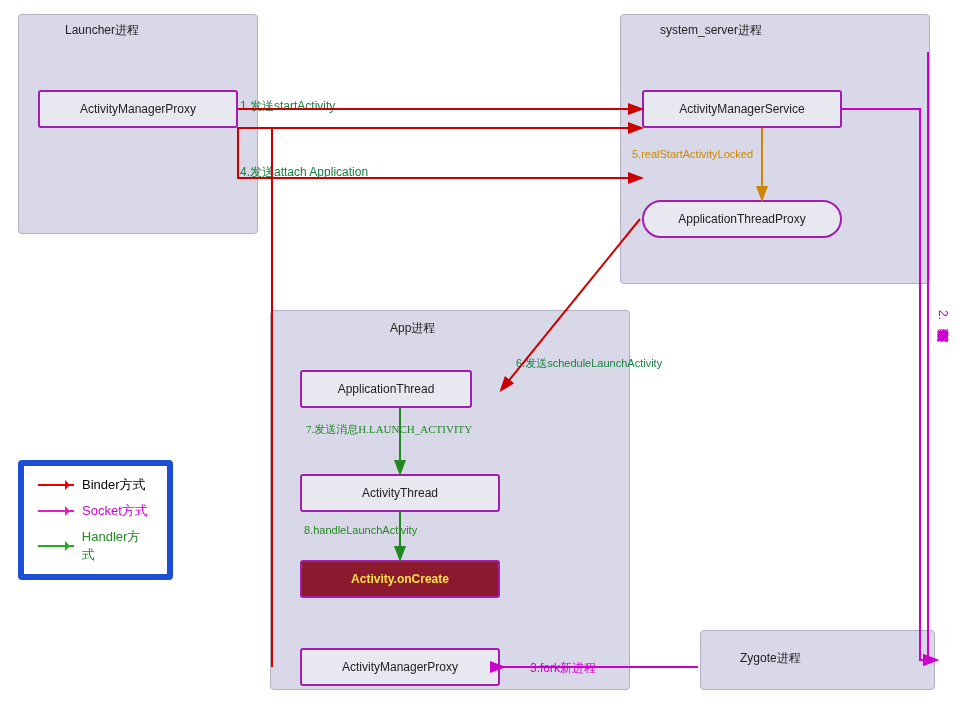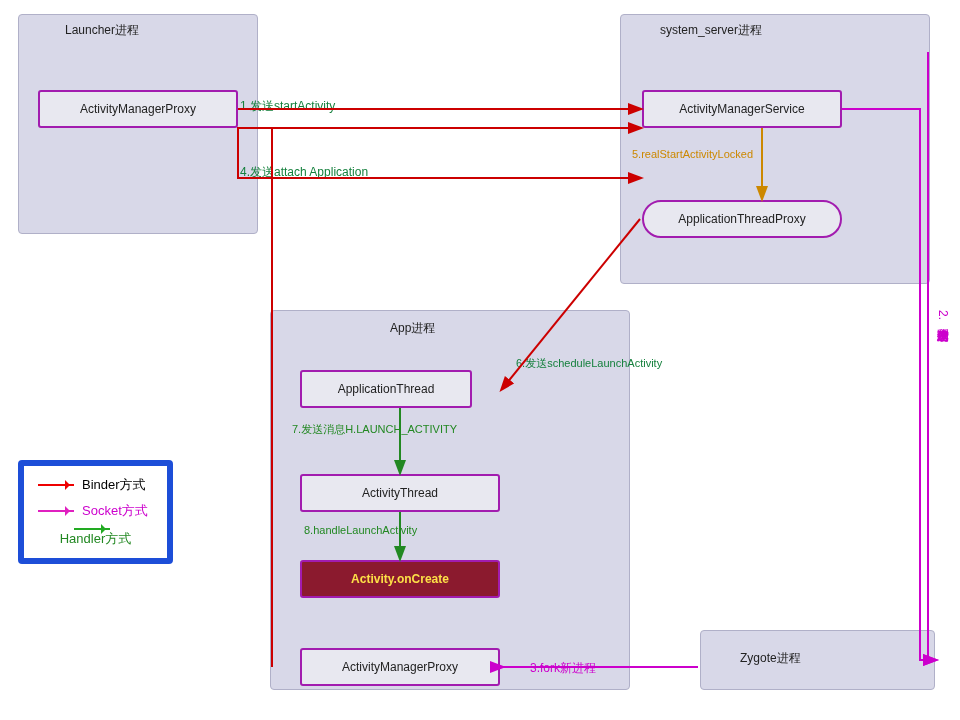--- a/index.html
+++ b/index.html
@@ -65,21 +65,21 @@
       border-radius: 4px;
       padding: 10px 14px;
     }
 
     .legend-item {
       display: flex;
       align-items: center;
       margin-bottom: 8px;
       font-size: 13px;
     }
-    .legend-item:last-child { margin-bottom: 0; flex-direction: column; }
+    .legend-item:last-child { margin-bottom: 0; }
 
     .legend-arrow {
       display: inline-block;
       width: 36px;
       height: 2px;
       margin-right: 8px;
       position: relative;
     }
     .legend-arrow::after {
       content: '';
@@ -175,21 +175,21 @@
   </div>
 
   <div class="label-text orange" style="left:632px; top:148px; font-size:11px;">
     <span>5.realStartActivityLocked</span>
   </div>
 
   <div class="label-text red" style="left:516px; top:356px; font-size:11px;">
     <span>6.发送scheduleLaunchActivity</span>
   </div>
 
-  <div class="label-text green" style="left:292px; top:422px; font-size:11px;">
+  <div class="label-text green" style="left:306px; top:422px; font-size:11px;font-family:Liberation Serif, serif;">
     <span>7.发送消息H.LAUNCH_ACTIVITY</span>
   </div>
 
   <div class="label-text green" style="left:304px; top:524px; font-size:11px;">
     <span>8.handleLaunchActivity</span>
   </div>
 
   <div class="label-text pink" style="left:530px; top:660px;">
     <span>3.fork新进程</span>
   </div>

